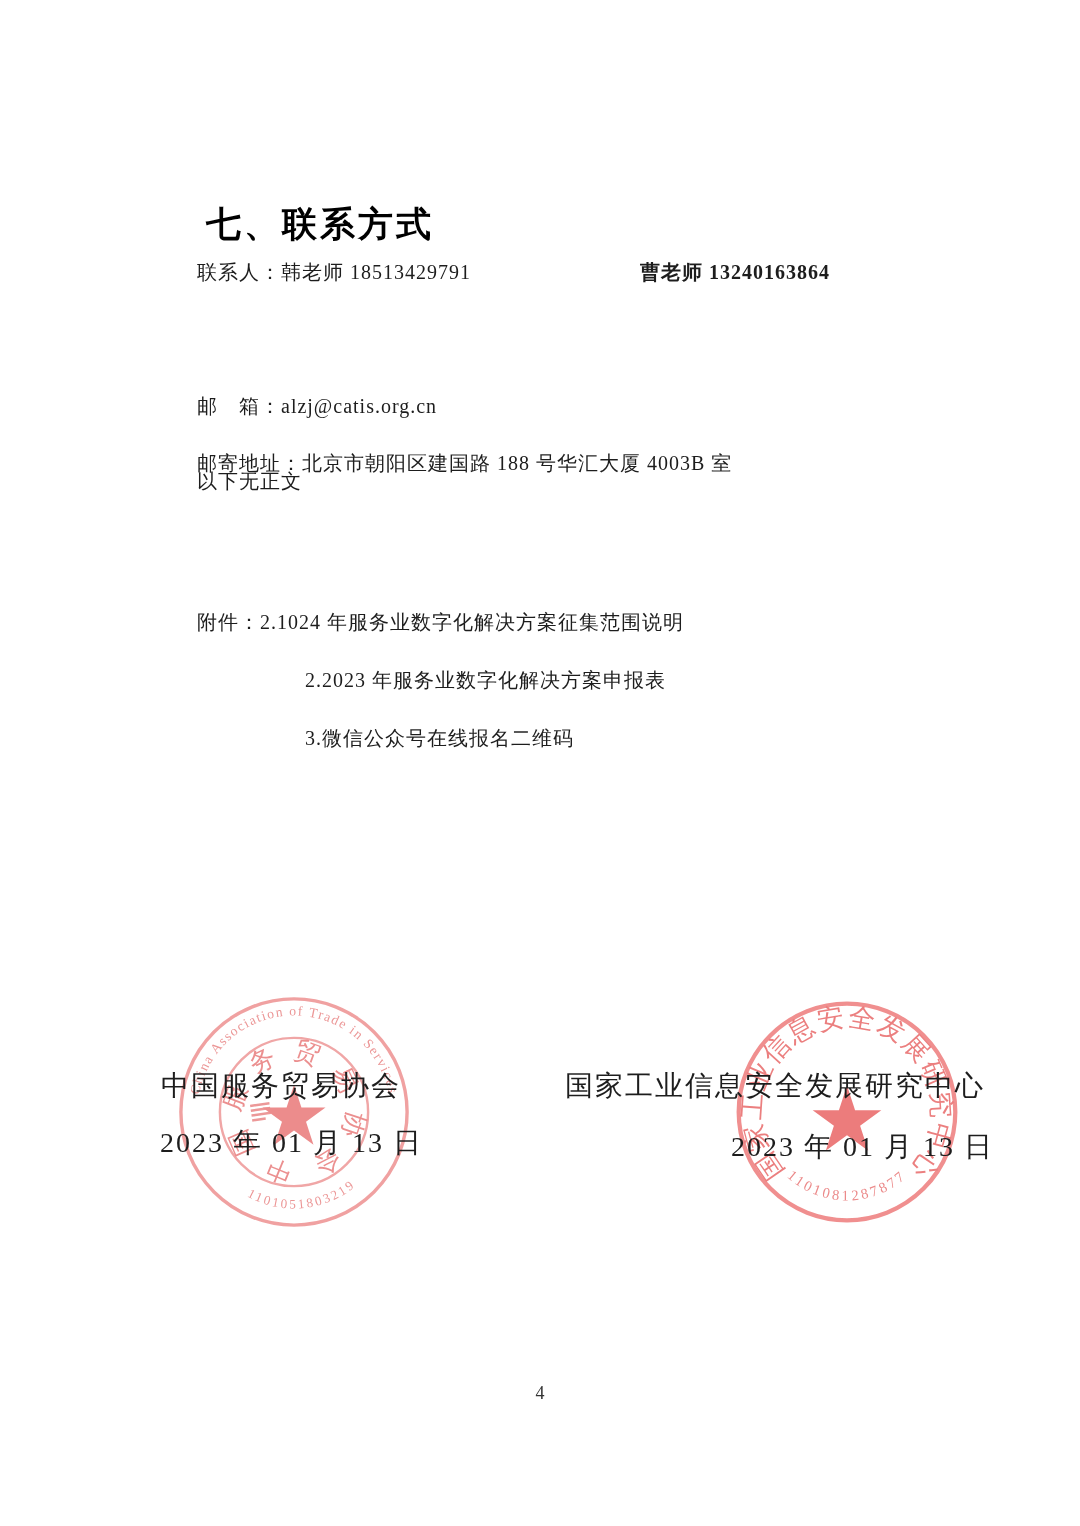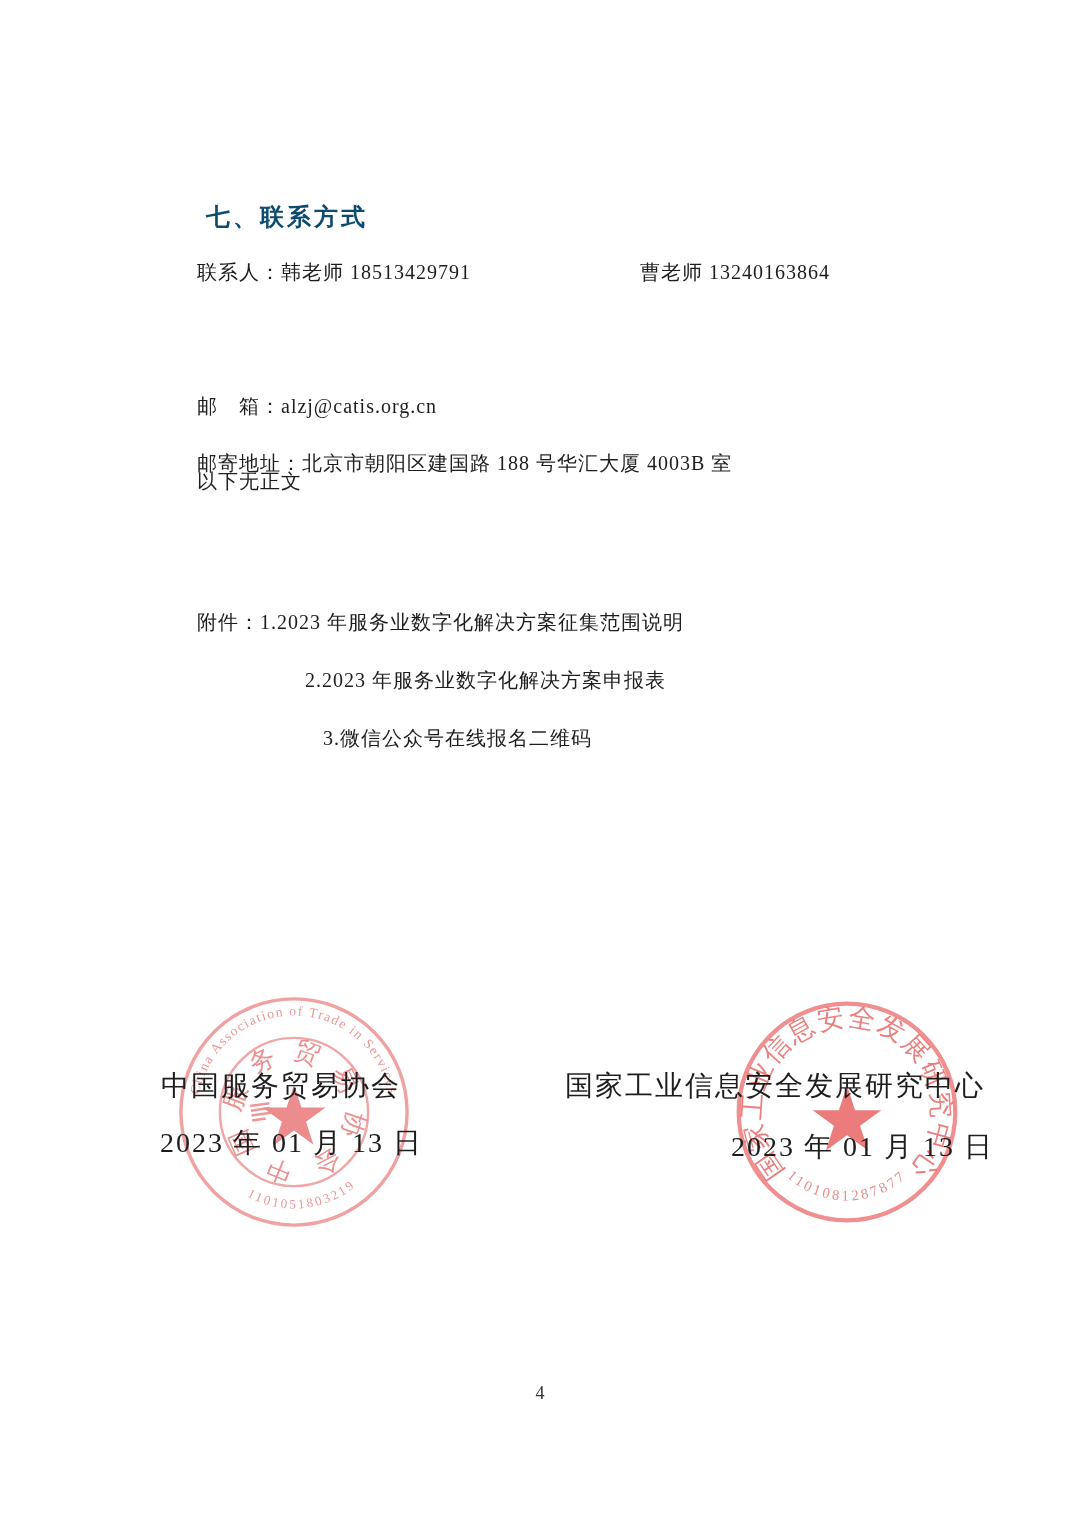--- a/index.html
+++ b/index.html
@@ -14,23 +14,23 @@
   .abs{position:absolute;white-space:nowrap;}
   .body-text{
     font-size:20px;
     line-height:1.15;
     letter-spacing:1px;
     color:#1d1d1d;
   }
   .heading{
     font-family:"Liberation Sans","DejaVu Sans",sans-serif;
     font-weight:bold;
-    font-size:24px;
+    font-size:35px;
     letter-spacing:3px;
-    color:#0c4a6e;
+    color:#000000;
   }
   .sig-text{
     font-size:28px;
     letter-spacing:2px;
     color:#1d1d1d;
     z-index:2;
   }
   .page-num{
     left:0;top:1383px;width:100%;
     text-align:center;
@@ -48,38 +48,38 @@
 </head>
 <body>
 
 <div id="page">
 
   <div class="abs heading" style="left:206px;top:201px;">七、联系方式</div>
 
   <div class="abs body-text" style="left:197px;top:261px;">
     <span>联系人：</span><span>韩老师 18513429791</span>
   </div>
-  <div class="abs body-text" style="left:640px;top:261px;">曹老师 13240163864</div>
+  <div class="abs body-text" style="left:640px;top:261px;font-weight:bold;">曹老师 13240163864</div>
 
 
   <div class="abs body-text" style="left:197px;top:375px;margin-top:20px;">
     <span>邮　箱：</span><span>alzj@catis.org.cn</span>
   </div>
 
   <div class="abs body-text" style="left:197px;top:452px;">
     <span>邮寄地址：</span><span>北京市朝阳区建国路 188 号华汇大厦 4003B 室</span>
   </div>
 
   <div class="abs body-text" style="left:197px;top:470px;">以下无正文</div>
 
   <div class="abs body-text" style="left:197px;top:611px;">
-    <span>附件：</span><span>1.2023 年服务业数字化解决方案征集范围说明</span>
+    <span>附件：</span><span>2.1024 年服务业数字化解决方案征集范围说明</span>
   </div>
   <div class="abs body-text" style="left:305px;top:669px;text-align:right;">2.2023 年服务业数字化解决方案申报表</div>
-  <div class="abs body-text" style="left:305px;top:727px;margin-left:18px;">3.微信公众号在线报名二维码</div>
+  <div class="abs body-text" style="left:305px;top:727px;">3.微信公众号在线报名二维码</div>
 
   <svg class="stamp" style="left:177px;top:995px;" width="234" height="234" viewBox="0 0 240 240" aria-hidden="true">
     <defs>
       <path id="ls-ring-top" d="M 50,190 A 99,99 0 1 1 190,190" fill="none"></path>
       <path id="ls-ring-bottom" d="M 50,190 A 99,99 0 0 0 190,190" fill="none"></path>
       <path id="ls-inner-circle-path" d="M 120,173 A 53,53 0 1 1 120,67 A 53,53 0 1 1 120,173" fill="none"></path>
     </defs>
     <circle cx="120" cy="120" r="116" fill="none" stroke="#ee9595" stroke-width="3.5"></circle>
     <circle cx="120" cy="120" r="76" fill="none" stroke="#ee9a9a" stroke-width="2.5"></circle>
     <text font-size="14" fill="#e98888" letter-spacing="1.5">

